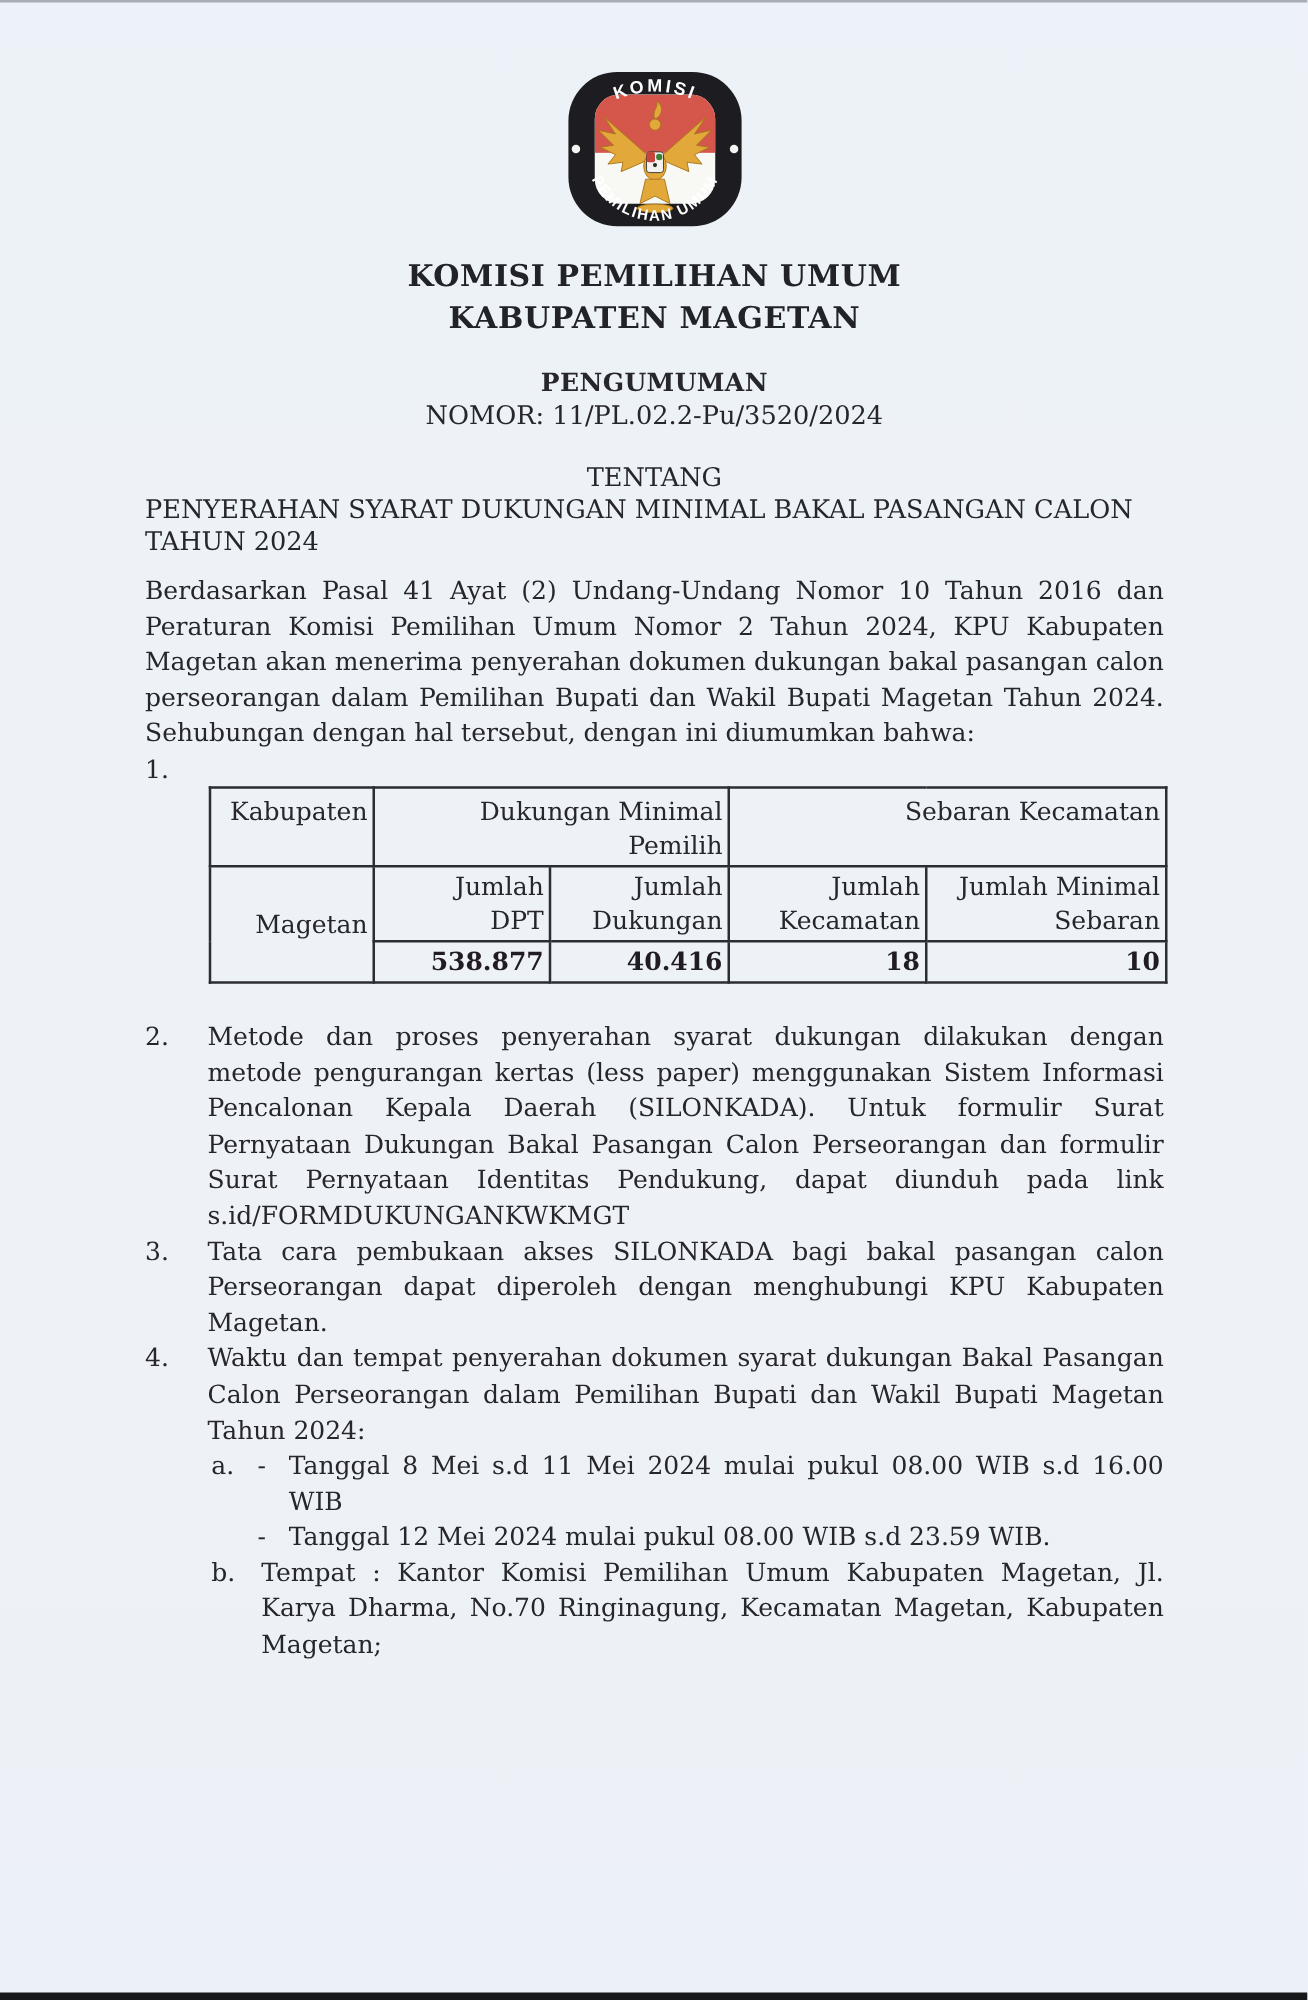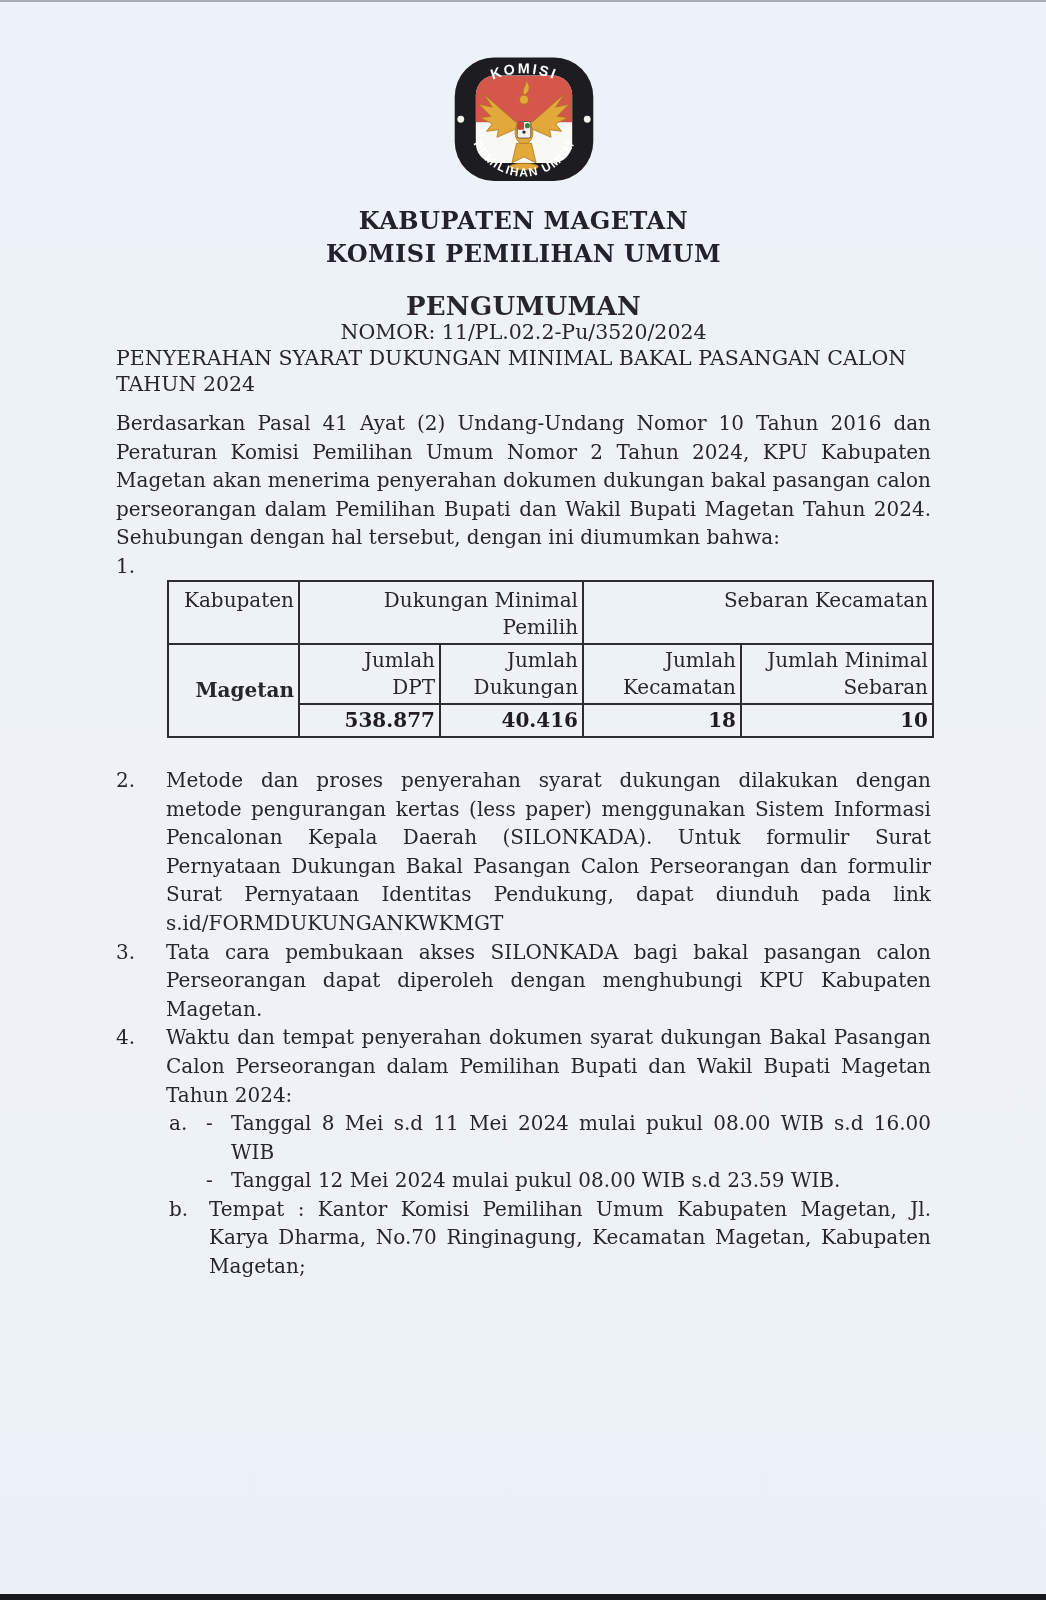--- a/index.html
+++ b/index.html
@@ -12,21 +12,21 @@
     overflow:hidden;
   }
   .page { position:absolute; inset:0; background:linear-gradient(180deg,#edf2f8 0%,#eef2f7 60%,#ecf1f7 100%); }
   .edge-top { position:absolute; top:0; left:0; right:0; height:2px; background:#a9aeb6; }
   .edge-bottom { position:absolute; bottom:0; left:0; right:0; height:6px; background:#17181c; }
   .content { position:absolute; left:116px; top:0; width:815px; }
 
   .logo-wrap { width:152px; margin:56px auto 16px auto; }
   .org-line { text-align:center; font-weight:bold; font-size:24px; line-height:33px; letter-spacing:0.5px; color:#22222a; }
 
-  .doc-type { margin-top:24px; text-align:center; font-weight:bold; font-size:26px; line-height:24px; letter-spacing:0.3px; }
+  .doc-type { margin-top:24px; text-align:center; font-weight:bold; font-size:20px; line-height:24px; letter-spacing:0.3px; }
   .doc-num  { text-align:center; font-size:20.5px; line-height:28px; }
 
   .about { margin-top:24px; text-align:center; font-size:20.5px; line-height:25px; }
   .subject-line { text-align:left; font-size:20.5px; line-height:25.5px; }
 
   .intro { margin-top:12px; font-size:20px; line-height:28.6px; text-align:justify; }
 
   .item { position:relative; padding-left:50px; font-size:20px; line-height:28.6px; text-align:justify; }
   .item > .num { position:absolute; left:0; top:0; width:50px; text-align:left; }
 
@@ -39,21 +39,21 @@
   table.req td {
     border:2px solid #2c2c33;
     text-align:right; vertical-align:middle;
     font-size:20px; line-height:27px;
     padding:2px 4px; white-space:pre-line;
     color:#26262c;
   }
   table.req tr.r1 td { height:54px; vertical-align:top; padding-top:5px; }
   table.req tr.r2 td { height:52px; }
   table.req tr.r3 td { height:26px; font-weight:bold; color:#211c24; }
-  table.req td.rowlabel { vertical-align:middle; font-weight:bold; }
+  table.req td.rowlabel { vertical-align:middle; font-weight:normal; }
 </style>
 </head>
 <body>
 
 <div class="page">
   <div class="edge-top"></div>
 
   <div class="content">
 
     <div class="logo-wrap">
@@ -93,26 +93,27 @@
 
         <text font-family="Liberation Sans, sans-serif" font-size="19" font-weight="bold" fill="#ffffff" letter-spacing="3">
           <textPath href="#arcTop" startOffset="50%" text-anchor="middle">KOMISI</textPath>
         </text>
         <text font-family="Liberation Sans, sans-serif" font-size="16" font-weight="bold" fill="#ffffff" letter-spacing="2">
           <textPath href="#arcBot" startOffset="50%" text-anchor="middle">PEMILIHAN UMUM</textPath>
         </text>
       </svg>
     </div>
 
+    <div class="org-line">KOMISI PEMILIHAN UMUM</div>
     <div class="org-line">KABUPATEN MAGETAN</div>
-    <div class="org-line">KOMISI PEMILIHAN UMUM</div>
 
     <div class="doc-type">PENGUMUMAN</div>
     <div class="doc-num">NOMOR: 11/PL.02.2-Pu/3520/2024</div>
 
+    <div class="about">TENTANG</div>
     <div class="subject-line">PENYERAHAN SYARAT DUKUNGAN MINIMAL BAKAL PASANGAN CALON</div>
     <div class="subject-line">TAHUN 2024</div>
 
     <div class="intro">Berdasarkan Pasal 41 Ayat (2) Undang-Undang Nomor 10 Tahun 2016 dan Peraturan Komisi Pemilihan Umum Nomor 2 Tahun 2024, KPU Kabupaten Magetan akan menerima penyerahan dokumen dukungan bakal pasangan calon perseorangan dalam Pemilihan Bupati dan Wakil Bupati Magetan Tahun 2024. Sehubungan dengan hal tersebut, dengan ini diumumkan bahwa:</div>
 
     <div class="item">
       <span class="num">1.</span>
     </div>
 
     <table class="req">

